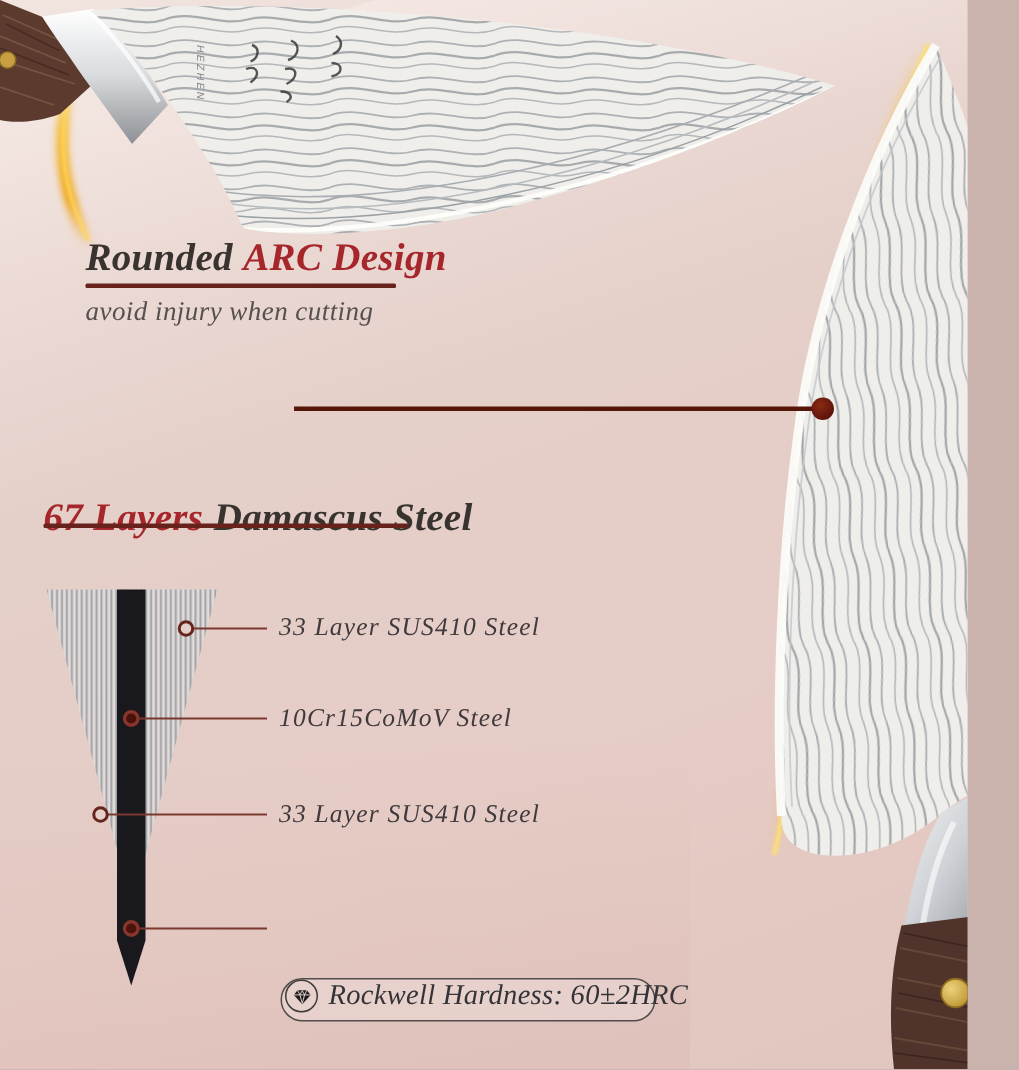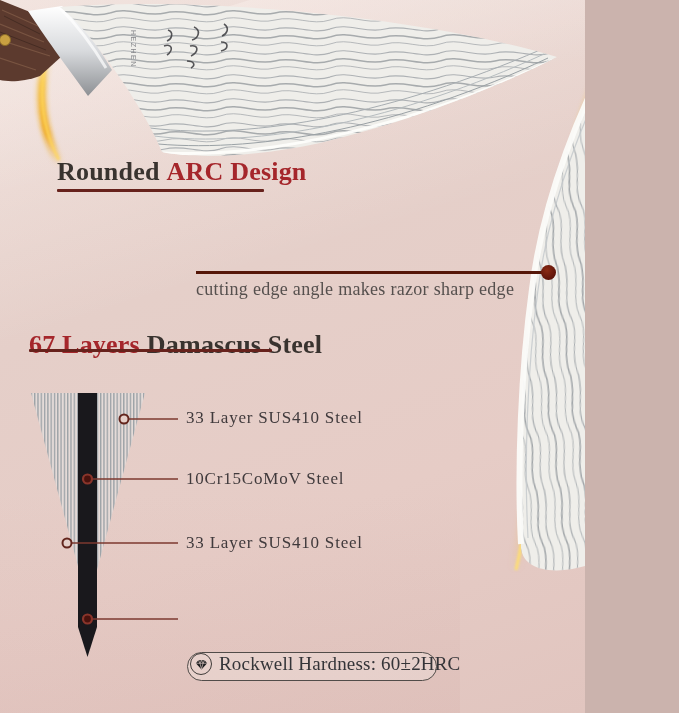--- a/index.html
+++ b/index.html
@@ -1,18 +1,18 @@
 <!DOCTYPE html>
 <html><head>
 <meta charset="utf-8">
 <style>
   html,body{margin:0;padding:0;background:#cbb3ad;}
-  .stage{position:relative;width:585px;height:713px;overflow:hidden;
+  .stage{position:relative;width:645px;height:713px;overflow:hidden;
          font-family:"Liberation Serif",serif;
-         background:linear-gradient(160deg,#ecdad4 0%,#e5cfc9 38%,#e6ccc6 68%,#e1c5bf 100%);}
+         background:linear-gradient(160deg,#ecdad4 0%,#e5cfc9 38%,#e6ccc6 68%,#e1c5bf 100%);font-style:italic;}
   .band{position:absolute;pointer-events:none;}
   .band1{top:-120px;left:-60px;width:900px;height:330px;
          background:linear-gradient(to bottom,rgba(255,250,248,.55),rgba(255,250,248,0));
          transform:rotate(-13deg);transform-origin:0 320px;}
   .band2{top:120px;left:-80px;width:980px;height:260px;
          background:linear-gradient(to bottom,rgba(255,248,245,.30),rgba(255,248,245,0));
          transform:rotate(-17deg);transform-origin:0 420px;}
   .band3{bottom:-40px;left:-40px;width:500px;height:260px;
          background:linear-gradient(to top,rgba(205,160,155,.18),rgba(205,160,155,0));}
   svg{position:absolute;display:block;}
@@ -164,24 +164,24 @@
       <path d="M160,632 L239,648 M158,652 L239,668 M157,672 L239,688 M156,692 L239,706" stroke="rgba(200,155,115,.20)" stroke-width="1.2"></path>
       <path d="M162,622 L239,638 M159,662 L239,678 M156,702 L239,713" stroke="rgba(0,0,0,.28)" stroke-width="1"></path>
       <circle cx="197" cy="662" r="9.5" fill="url(#pingrad)" stroke="#8f6d1f" stroke-width="1.2"></circle>
     </g>
   </svg>
 
   <div class="f-title" style="left:57px;top:157px;">
     <span class="plain">Rounded</span><span class="accent">ARC Design</span>
   </div>
   <div class="rule" style="left:57px;top:189px;width:207px;"></div>
+  <div class="cap" style="left:57px;top:196px;">avoid injury when cutting</div>
 
   <div class="edge-line" style="left:196px;top:271px;width:346px;"></div>
   <div class="edge-dot" style="left:541px;top:265px;"></div>
-  <div class="cap" style="left:196px;top:278px;">cutting edge angle makes razor sharp edge</div>
 
   <div class="f-title" style="left:29px;top:330px;">
     <span class="accent">67 Layers</span><span class="plain">Damascus Steel</span>
   </div>
   <div class="rule" style="left:29px;top:349px;width:243px;"></div>
 
   <svg style="left:20px;top:386px;" width="170" height="290" viewBox="0 0 170 290">
     <defs>
       <pattern id="hatch1" patternUnits="userSpaceOnUse" width="3.3" height="4">
         <line x1="1.5" y1="0" x2="1.5" y2="4" stroke="#9aa1a6" stroke-width="1.3"></line>

